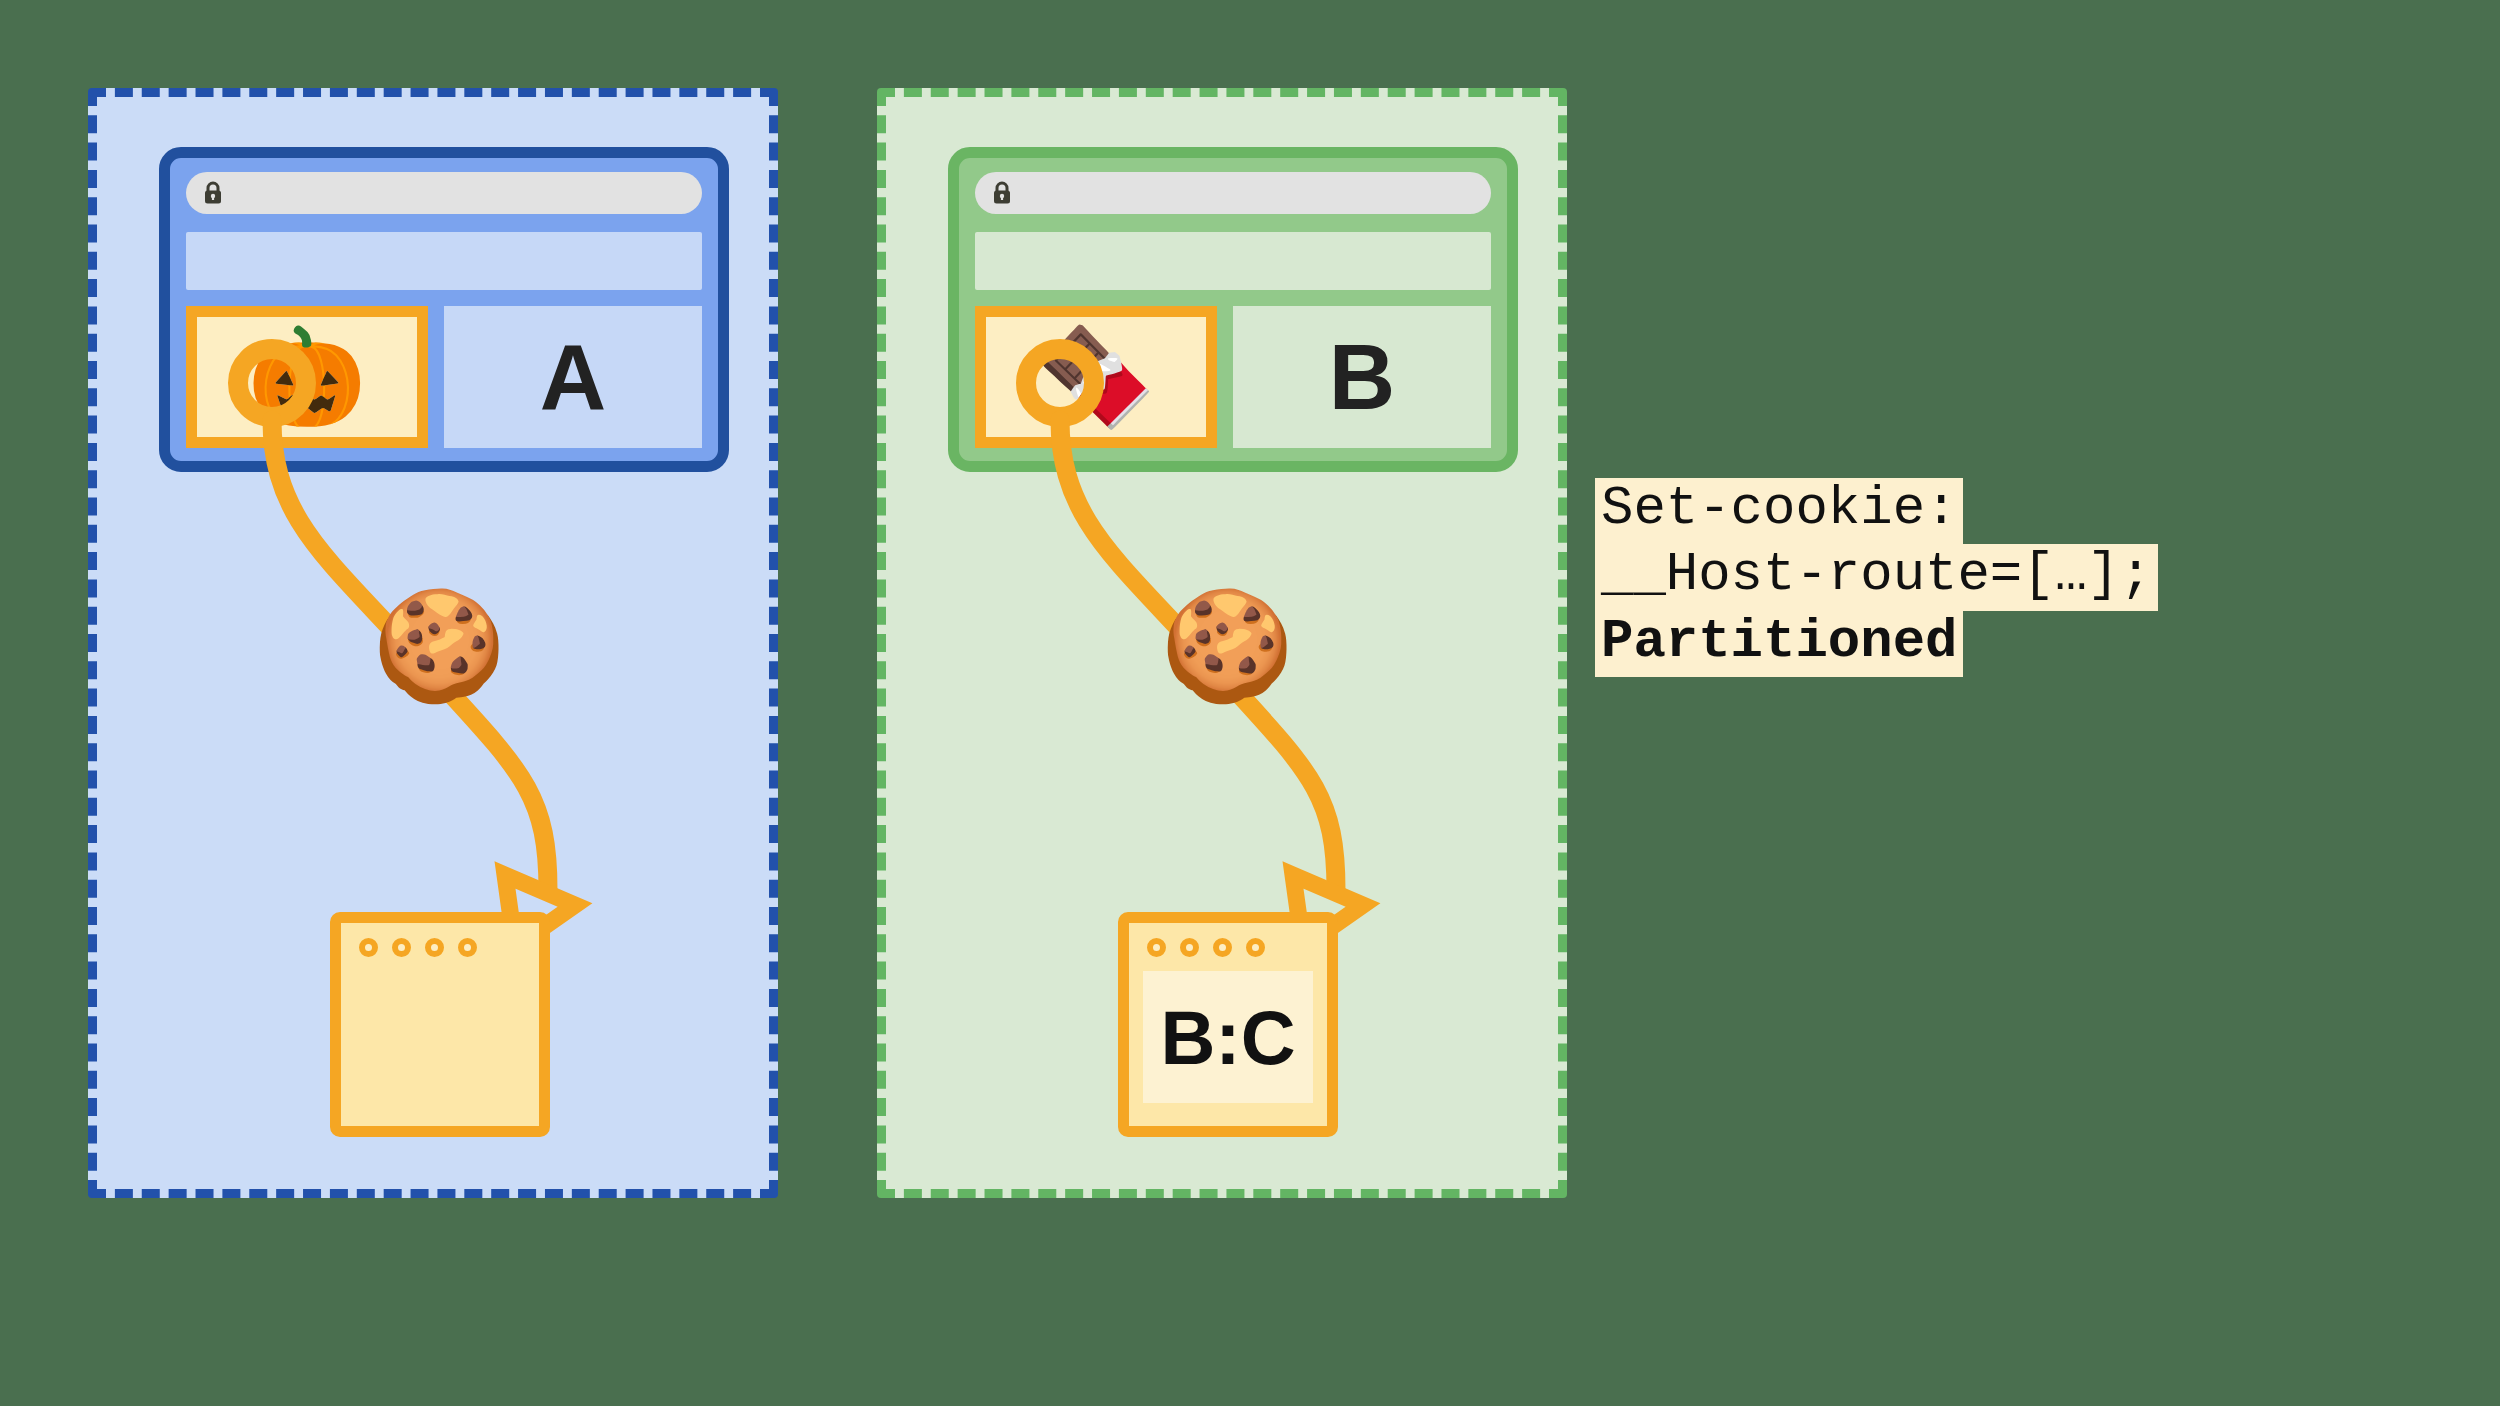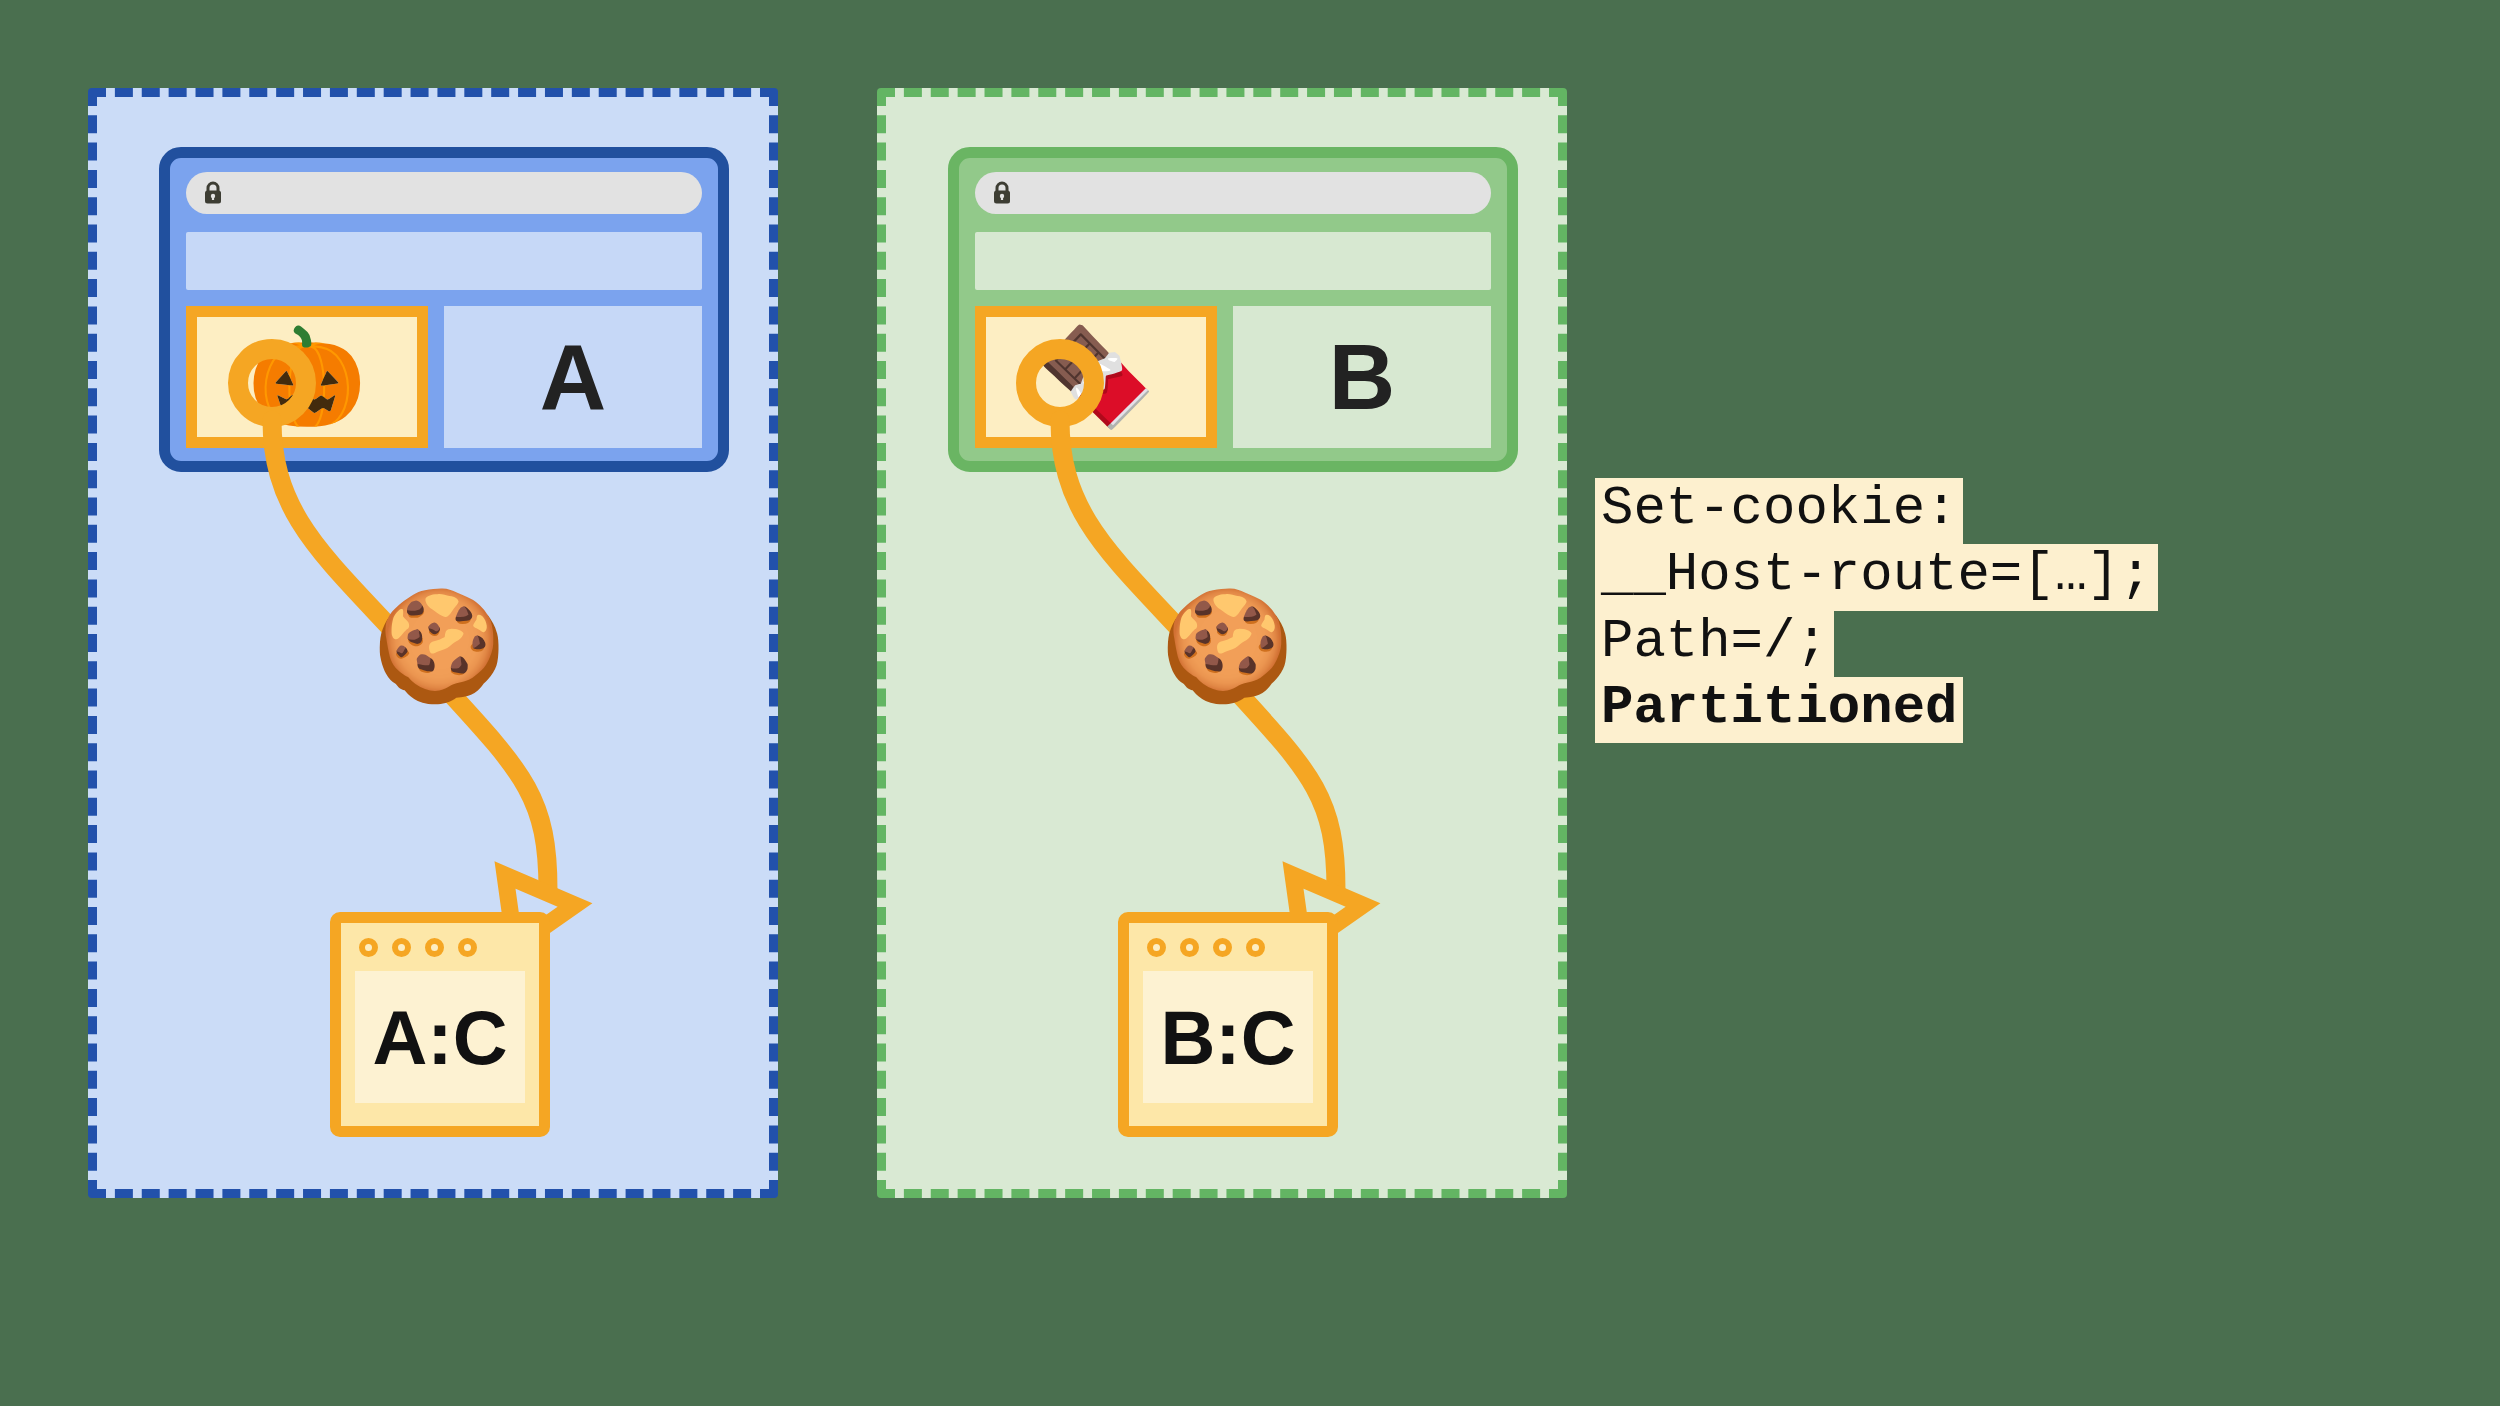--- a/index.html
+++ b/index.html
@@ -277,35 +277,31 @@
 <span class="cookie-emoji" id="cookie-a">🍪</span>
 <span class="cookie-emoji" id="cookie-b">🍪</span>
 
 <div class="store-box" id="store-a">
   <div class="store-dots">
     <span class="store-dot"></span>
     <span class="store-dot"></span>
     <span class="store-dot"></span>
     <span class="store-dot"></span>
   </div>
-  <div class="store-screen">
-    <span>A:C</span>
-  </div>
 </div>
 
 <div class="store-box" id="store-b">
   <div class="store-dots">
     <span class="store-dot"></span>
     <span class="store-dot"></span>
     <span class="store-dot"></span>
     <span class="store-dot"></span>
   </div>
   <div class="store-screen">
     <span>B:C</span>
   </div>
 </div>
 
 <div id="code-block">
   <span class="code-line">Set-cookie:</span>
   <span class="code-line">__Host-route=[…];</span>
-  <span class="code-line">Path=/;</span>
   <span class="code-line bold">Partitioned</span>
 </div>
 
 </body></html>

